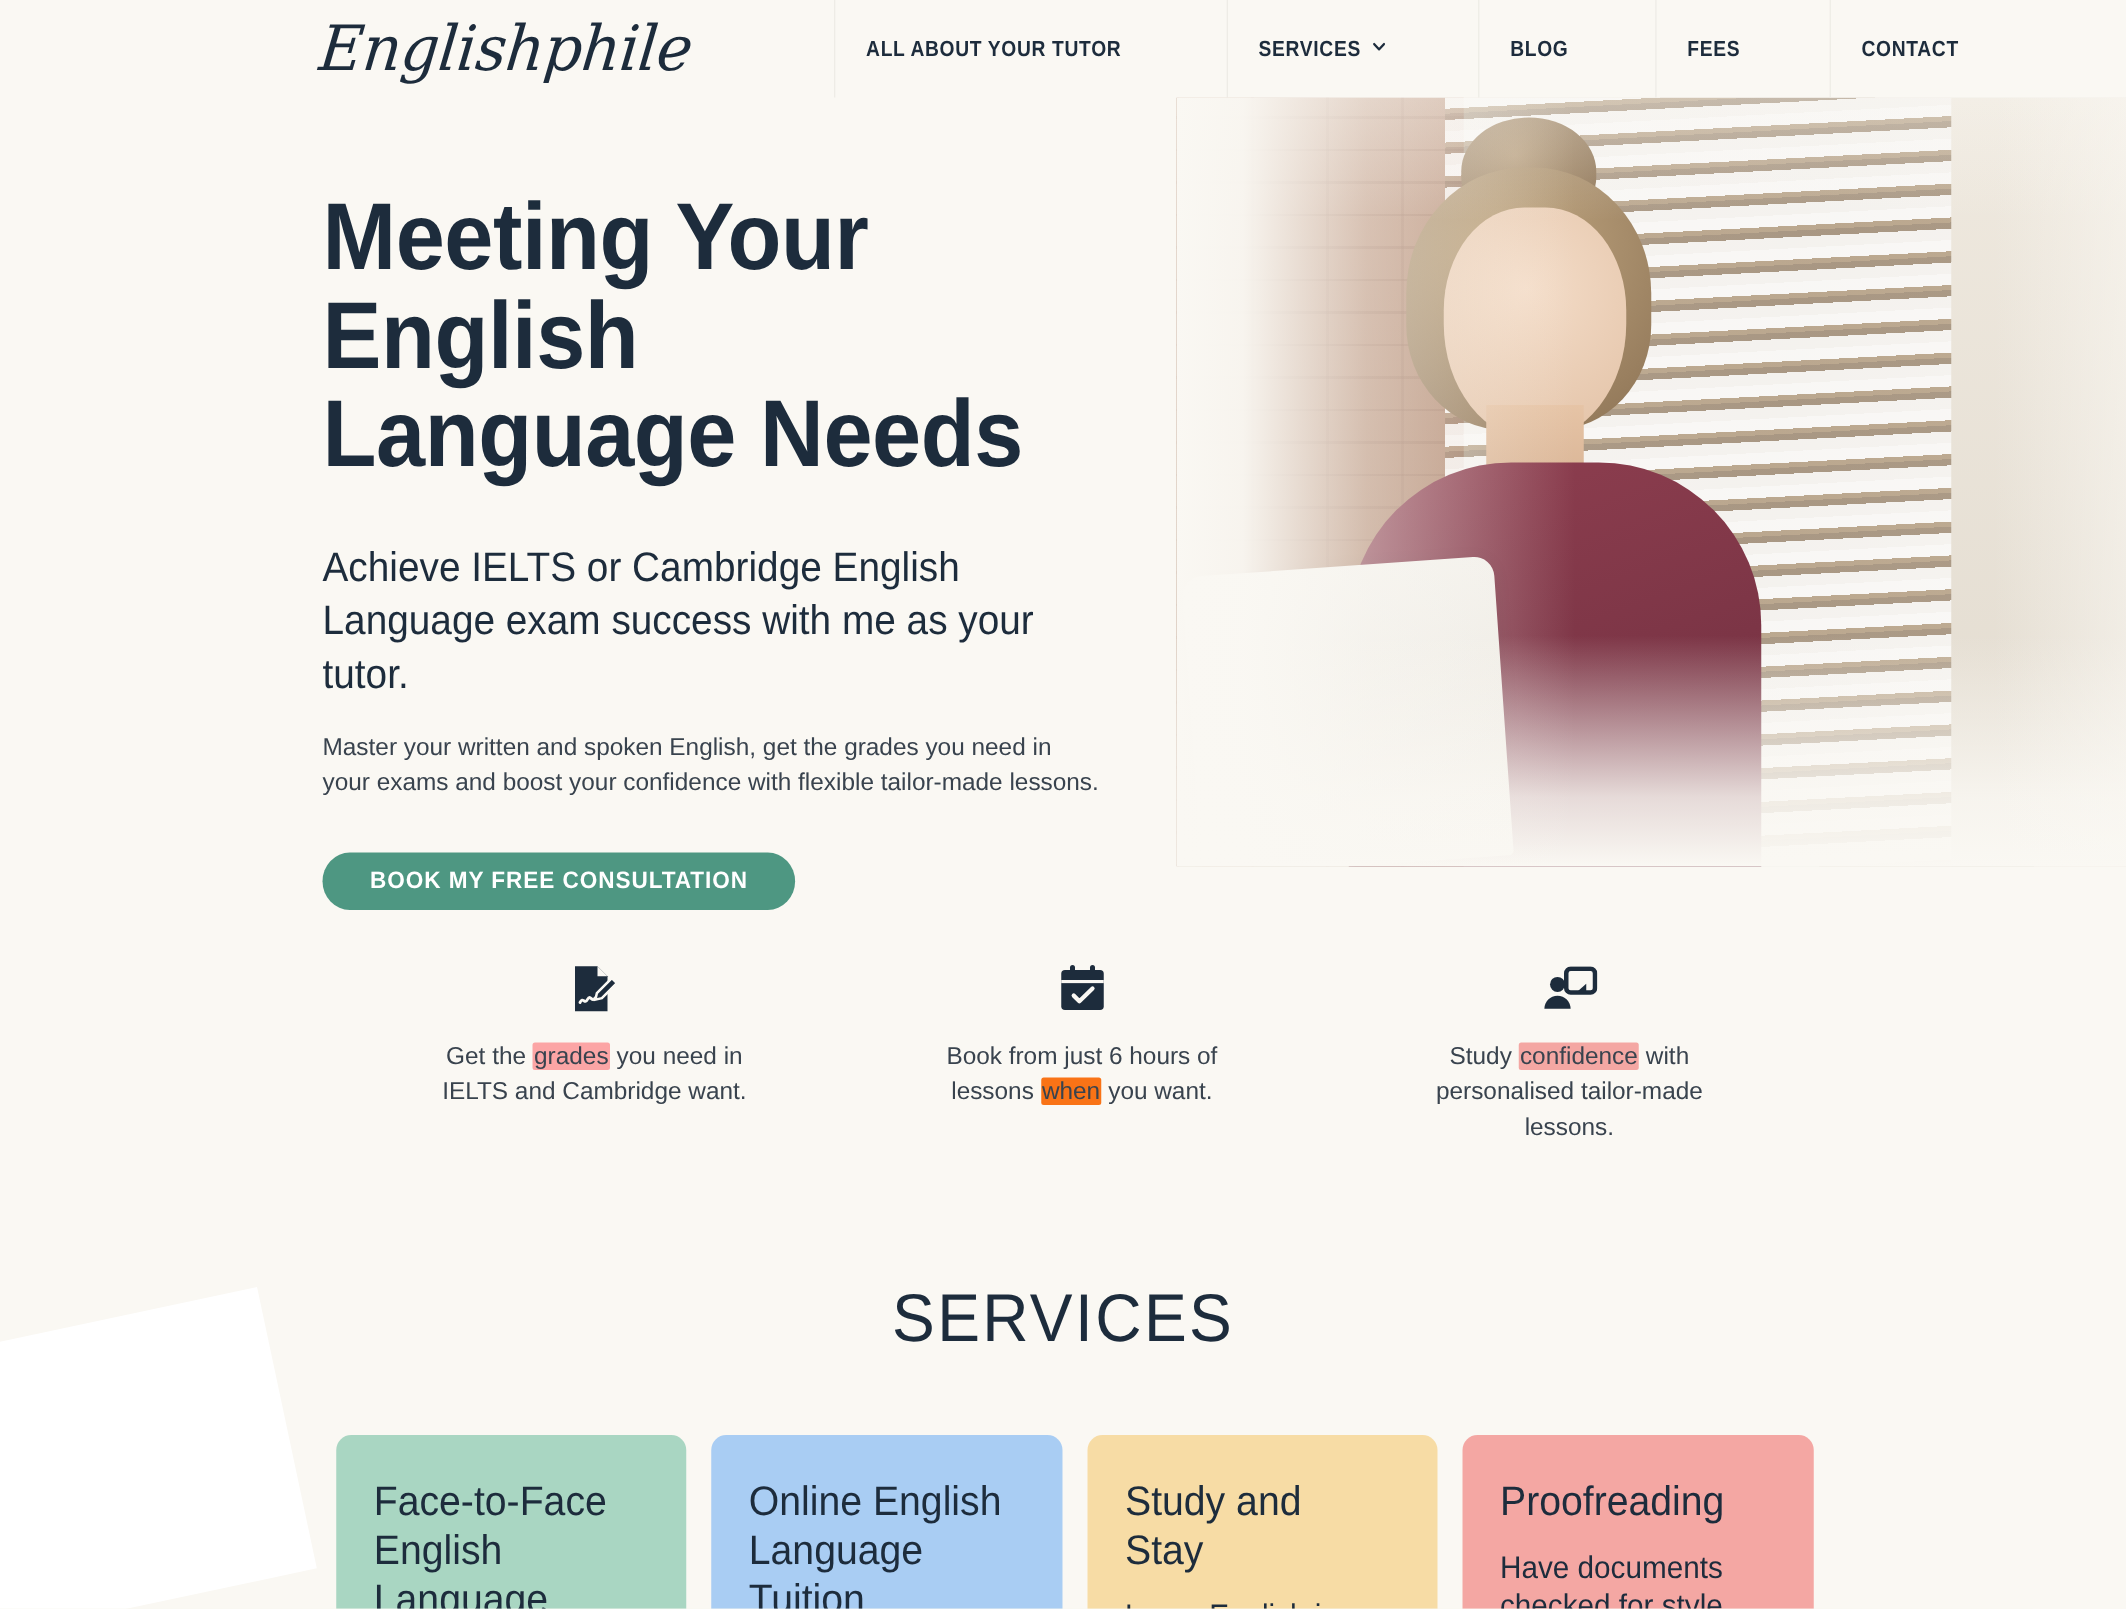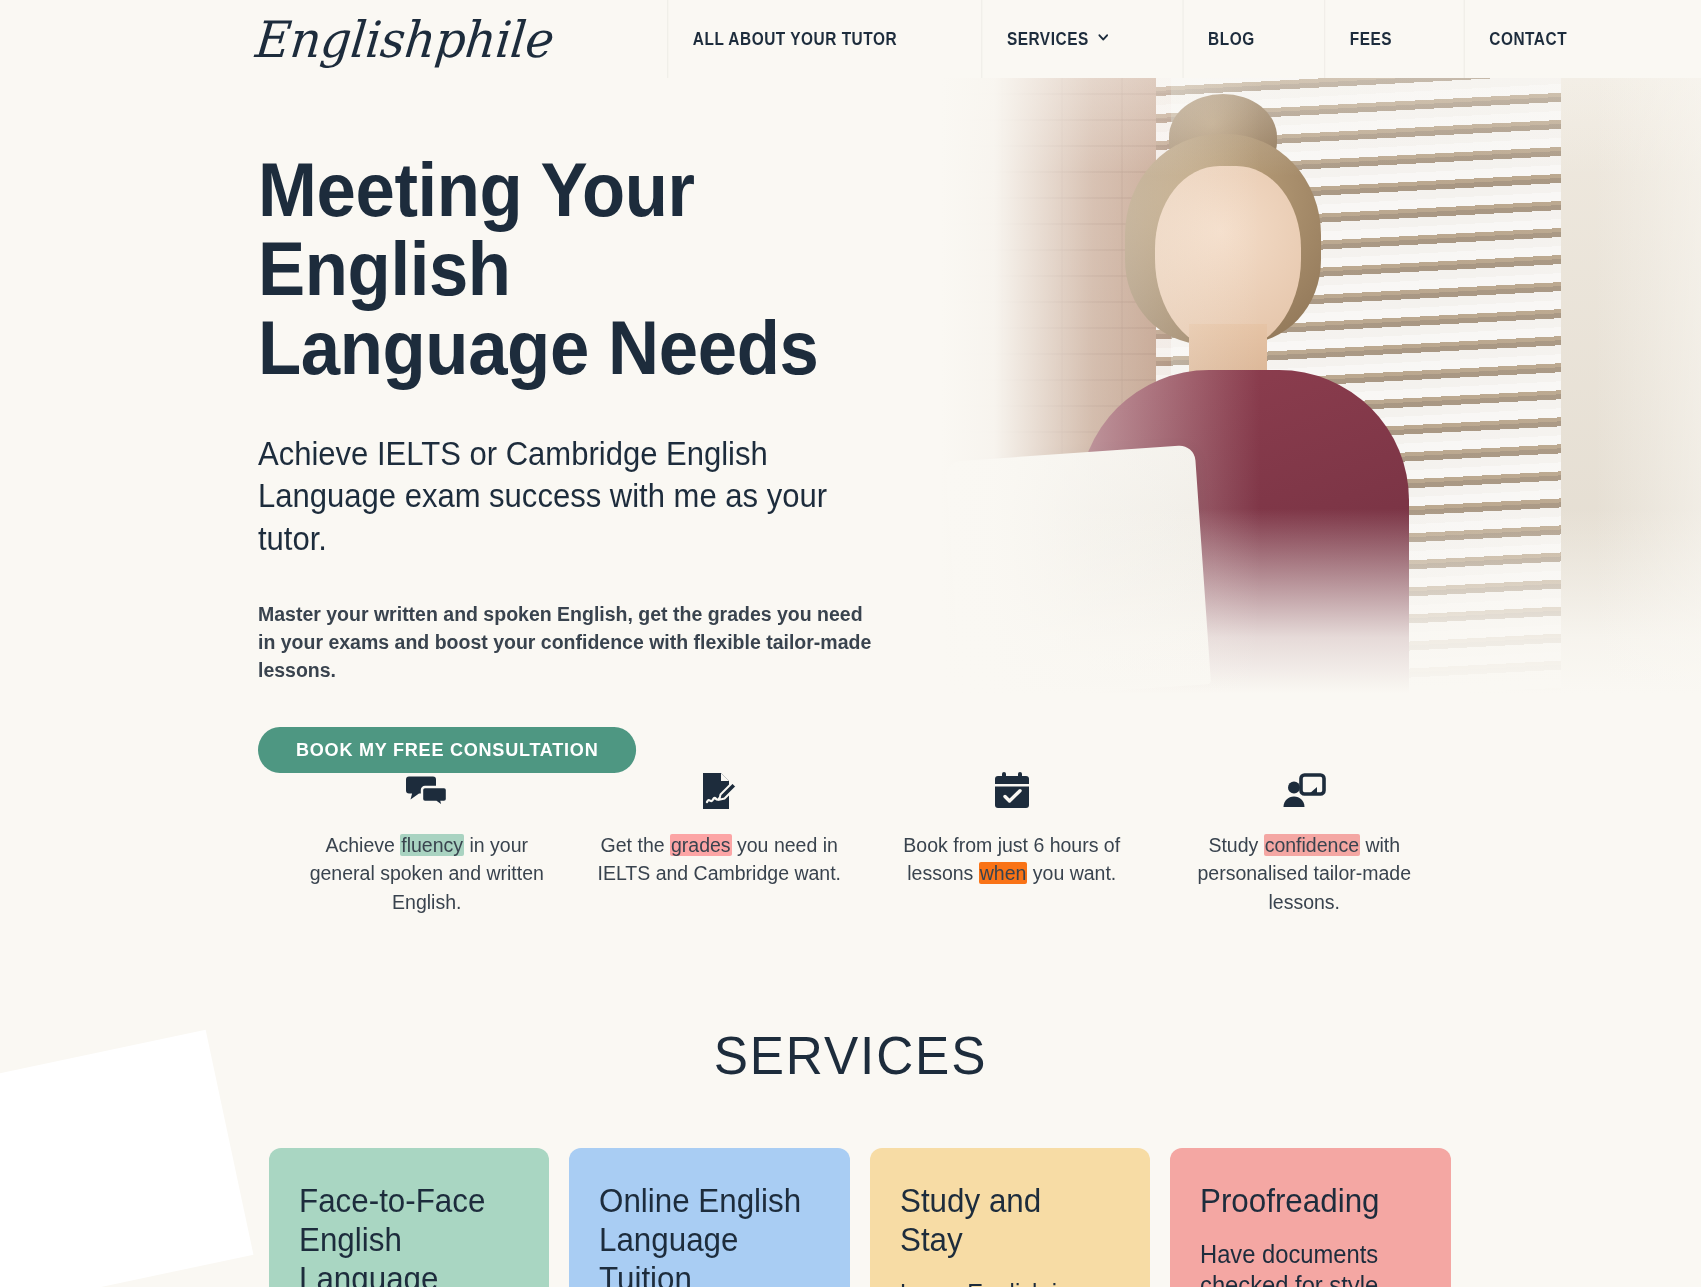--- a/index.html
+++ b/index.html
@@ -216,25 +216,25 @@
     font-family: "Liberation Sans Narrow", "Liberation Sans", sans-serif;
     font-size: 33px;
     line-height: 1.28;
     font-weight: 500;
     color: #1d2c3c;
     transform: scaleX(0.94);
     transform-origin: left center;
   }
 
   .hero-body {
-    margin-top: 40px;
+    margin-top: 24px;
     width: 625px;
     font-size: 19.5px;
     line-height: 1.45;
-    font-weight: 700;
+    font-weight: 400;
     color: #39434e;
   }
 
   .cta-btn {
     display: inline-flex;
     align-items: center;
     justify-content: center;
     margin-top: 42px;
     height: 46px;
     padding: 0 40px;
@@ -432,29 +432,20 @@
       <p class="hero-sub">Achieve IELTS or Cambridge English Language exam success with me as your tutor.</p>
 
       <p class="hero-body">Master your written and spoken English, get the grades you need in your exams and boost your confidence with flexible tailor-made lessons.</p>
 
       <button class="cta-btn">BOOK MY FREE CONSULTATION</button>
     </div>
   </section>
 
   <section class="features">
 
-    <div class="feature">
-      <div class="feature-icon">
-        <svg width="44" height="36" viewBox="0 0 44 36" xmlns="http://www.w3.org/2000/svg">
-          <path d="M3 3.5h24a3 3 0 0 1 3 3v11a3 3 0 0 1-3 3H13l-8.5 6 1.6-6H3a3 3 0 0 1-3-3v-11a3 3 0 0 1 3-3z" fill="#1d2c3c" transform="translate(1,0)"></path>
-          <path d="M20 14h19a3 3 0 0 1 3 3v9a3 3 0 0 1-3 3h-2.2l1.3 5-7-5H20a3 3 0 0 1-3-3v-9a3 3 0 0 1 3-3z" fill="#1d2c3c" stroke="#faf8f3" stroke-width="2.4"></path>
-        </svg>
-      </div>
-      <p class="feature-text"><span>Achieve </span><mark class="hl-green">fluency</mark><span> in your general spoken and written English.</span></p>
-    </div>
 
     <div class="feature">
       <div class="feature-icon">
         <svg width="40" height="40" viewBox="0 0 40 40" xmlns="http://www.w3.org/2000/svg">
           <path d="M4 2h18l8 8v28H4z" fill="#1d2c3c"></path>
           <path d="M22 2l8 8h-8z" fill="#faf8f3"></path>
           <path d="M8 31c2.5-5 3.5 2 6-2.5s3.5 3 6-1" stroke="#faf8f3" stroke-width="2.3" fill="none" stroke-linecap="round" stroke-linejoin="round"></path>
           <path d="M33.5 11.5l4 4-12 12-5.2 1.2 1.2-5.2z" fill="#1d2c3c" stroke="#faf8f3" stroke-width="2"></path>
         </svg>
       </div>

